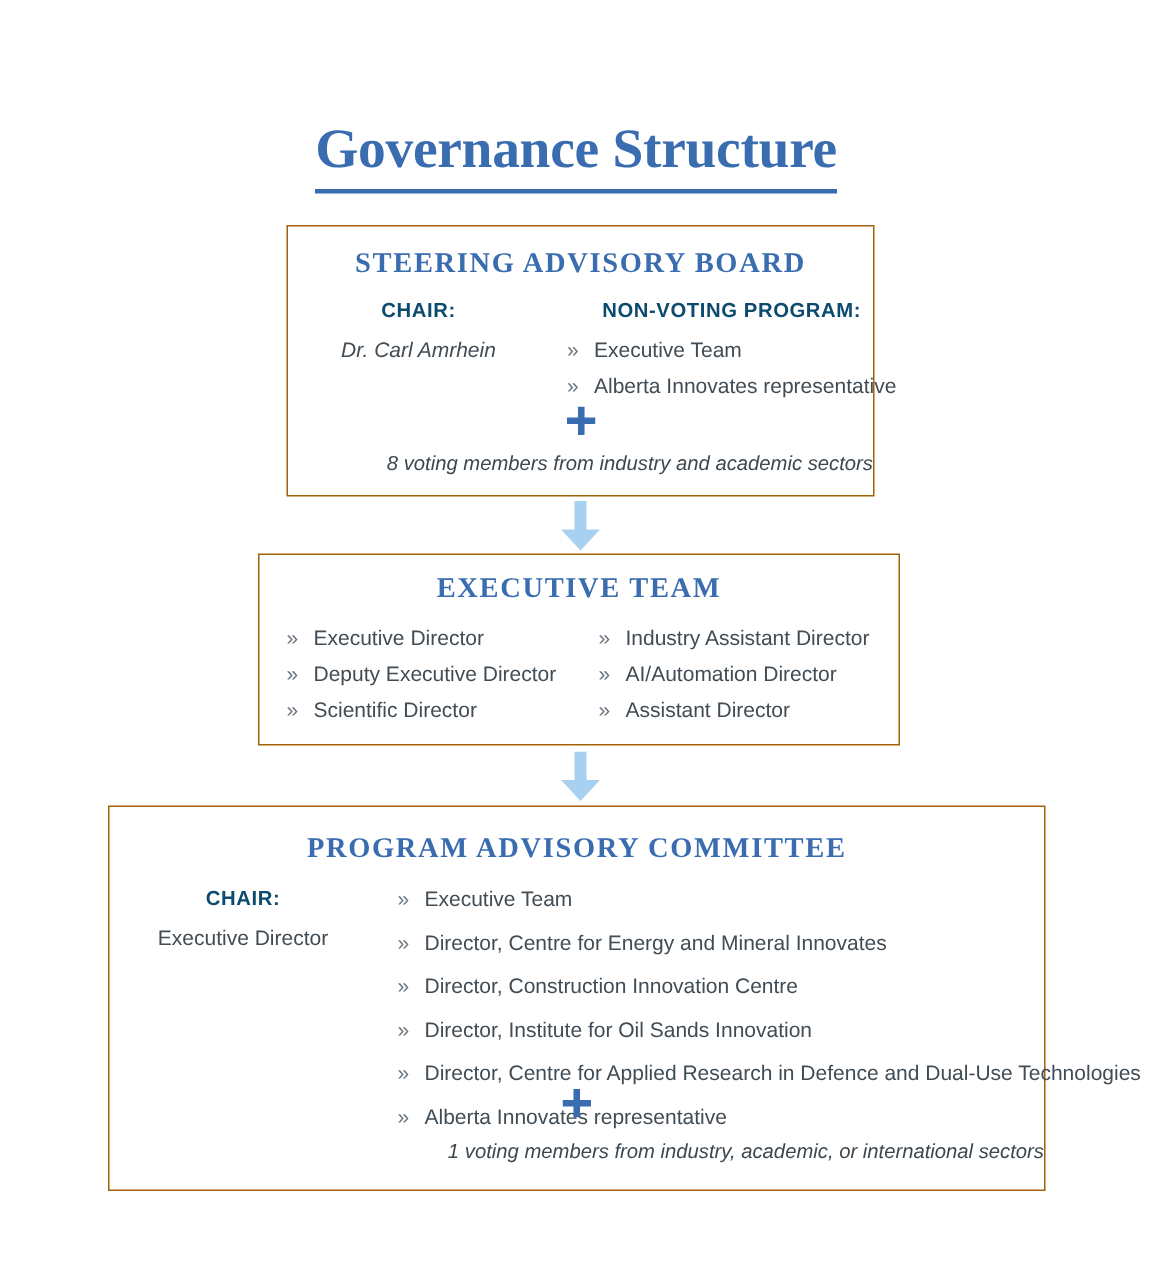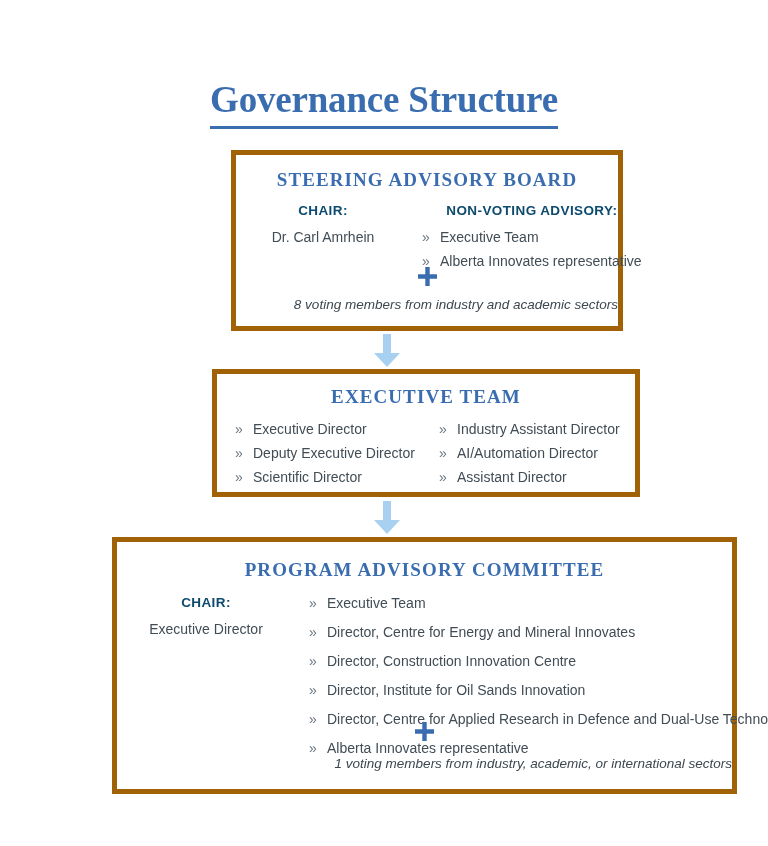--- a/index.html
+++ b/index.html
@@ -36,23 +36,22 @@
   .chart-title .title-text {
     display: inline-block;
     padding-bottom: 5px;
     border-bottom: 3px solid #3a6db0;
   }
 
   
   .org-box {
     position: absolute;
     box-sizing: border-box;
-    border: 5px solid #a16207;
+    border: 1px solid #a16207;
     background: #ffffff;
-    margin-left: 40px;
   }
 
   .box-heading {
     text-align: center;
     color: #3a6db0;
     font-family: "Liberation Serif", serif;
     font-weight: bold;
     font-size: 19px;
     letter-spacing: 1.1px;
   }
@@ -120,20 +119,21 @@
     width: 146px;
     flex: 0 0 146px;
     padding-right: 8px;
   }
   #box-steering .col-chair .chair-name {
     text-align: center;
     margin-top: 11px;
     color: #414c55;
     font-size: 14px;
     font-family: "Liberation Sans", sans-serif;
+    font-style: italic;
   }
   #box-steering .col-members {
     padding-left: 18px;
     flex: 1 1 auto;
   }
   #box-steering .col-members .sublabel { margin-bottom: 11px; text-align:center; }
   #box-steering .footnote { position: absolute; left: 0; right: 0; bottom: 14px; }
   #box-steering .plus-wrap { position: absolute; left: 0; right: 0; bottom: 40px; }
 
   
@@ -208,21 +208,21 @@
 
     <div class="cols">
       <div class="col-chair">
         <div class="sublabel">CHAIR:</div>
         <div class="chair-name">Dr. Carl Amrhein</div>
       </div>
 
       <div class="vdivider"></div>
 
       <div class="col-members">
-        <div class="sublabel">NON-VOTING ADVISORY:</div>
+        <div class="sublabel">NON-VOTING PROGRAM:</div>
 
         <div class="bullet-row">
           <span class="bullet-mark">»</span>
           <span class="bullet-label">Executive Team</span>
         </div>
         <div class="bullet-row">
           <span class="bullet-mark">»</span>
           <span class="bullet-label">Alberta Innovates representative</span>
         </div>
       </div>

